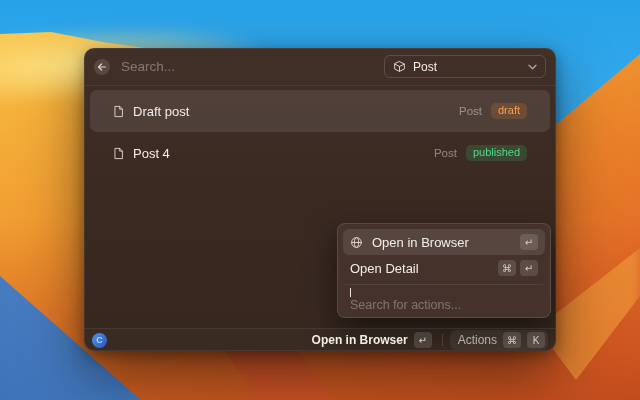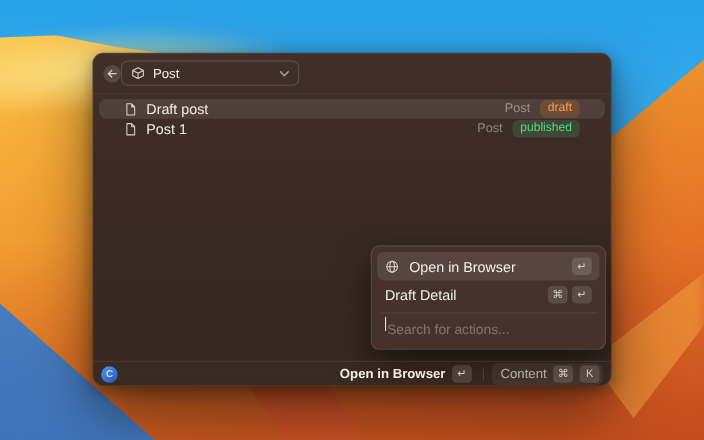--- a/index.html
+++ b/index.html
@@ -43,21 +43,21 @@
     display:flex; align-items:center; justify-content:center; flex:0 0 auto; }
   .search-input { flex:1; margin-left:11px; background:transparent; border:none; outline:none;
     font-family:inherit; font-size:13.5px; color:#f2ece6; min-width:40px; }
   .search-input::placeholder { color:rgba(255,255,255,.34); }
   .dropdown { width:162px; height:23px; border:1px solid rgba(255,255,255,.15); border-radius:6px;
     display:flex; align-items:center; gap:7px; padding:0 8px; cursor:default; }
   .dropdown-label { font-size:12px; color:#f3ede7; }
   .dropdown .chev { margin-left:auto; display:flex; }
 
   .win-list { padding:4px 6px; }
-  .list-row { height:18px; border-radius:7px; display:flex; align-items:center;
+  .list-row { height:42px; border-radius:7px; display:flex; align-items:center;
     gap:9px; padding:0 23px; }
   .list-row.selected { background:rgba(255,255,255,.09); }
   .row-title { font-size:13px; color:#f4efe9; }
   .row-meta { margin-left:auto; display:flex; align-items:center; gap:9px; }
   .row-type { font-size:11.5px; color:rgba(255,255,255,.42); }
   .badge { font-size:11px; padding:1.5px 7px; border-radius:5px; line-height:1.2;text-align:right; }
   .badge.draft { color:#ff9e4a; background:rgba(255,150,60,.16); }
   .badge.published { color:#53d98b; background:rgba(70,220,130,.16); }
 
   
@@ -67,21 +67,21 @@
     box-shadow:0 12px 30px rgba(0,0,0,.5); padding:5px; }
   .action-item { height:26px; border-radius:6px; display:flex; align-items:center;
     gap:9px; padding:0 7px; }
   .action-item.selected { background:rgba(255,255,255,.10); }
   .action-label { font-size:13px; color:#f4efe9; }
   .action-keys { margin-left:auto; display:flex; gap:4px; }
   .key { min-width:18px; height:16px; padding:0 3px; border-radius:4px;
     background:rgba(255,255,255,.13); color:#d6ccc4; font-size:10px;
     display:flex; align-items:center; justify-content:center; }
   .panel-divider { height:1px; background:rgba(255,255,255,.09); margin:3px 2px; }
-  .action-search { height:24px; display:flex; padding:0 7px; gap:1px; }
+  .action-search { height:24px; display:flex; padding:0 7px; gap:1px;flex-direction:column; }
   .caret { width:1px; height:13px; background:#e8dfd7; }
   .action-search input { flex:1; background:transparent; border:none; outline:none;
     font-family:inherit; font-size:12.5px; color:#f2ece6; min-width:10px; }
   .action-search input::placeholder { color:rgba(255,255,255,.32); }
 
   
   .win-footer { position:absolute; left:0; right:0; bottom:0; height:23px;
     border-top:1px solid rgba(255,255,255,.07); display:flex; align-items:center;
     padding:0 8px; gap:8px; background:rgba(255,255,255,.015); }
   .app-icon { width:15px; height:15px; border-radius:50%;
@@ -114,20 +114,21 @@
   <div class="wp wp-blue-corner"></div>
 
   <div class="window">
 
     <div class="win-header">
       <div class="back-btn">
         <svg width="10" height="10" viewBox="0 0 10 10">
           <path class="icon-stroke" d="M8.5 5 H1.8 M4.6 2 L1.5 5 L4.6 8"></path>
         </svg>
       </div>
+      <input class="search-input" type="text" placeholder="Search..." style="">
       <div class="dropdown">
         <svg width="13" height="13" viewBox="0 0 16 16">
           <path class="icon-stroke" d="M8 2 L14 5 L14 11 L8 14 L2 11 L2 5 Z M2 5 L8 8 L14 5 M8 8 L8 14"></path>
         </svg>
         <span class="dropdown-label">Post</span>
         <span class="chev">
           <svg width="9" height="6" viewBox="0 0 9 6">
             <path class="icon-muted" d="M1 1.2 L4.5 4.8 L8 1.2"></path>
           </svg>
         </span>
@@ -142,42 +143,42 @@
         <span class="row-title">Draft post</span>
         <span class="row-meta">
           <span class="row-type">Post</span>
           <span class="badge draft">draft</span>
         </span>
       </div>
       <div class="list-row">
         <svg width="11" height="13" viewBox="0 0 14 16">
           <path class="icon-stroke" d="M3 1.5 H8.5 L12 5 V14.5 H3 Z M8.5 1.5 V5 H12"></path>
         </svg>
-        <span class="row-title">Post 1</span>
+        <span class="row-title">Post 4</span>
         <span class="row-meta">
           <span class="row-type">Post</span>
           <span class="badge published">published</span>
         </span>
       </div>
     </div>
 
     <div class="action-panel">
       <div class="action-item selected">
         <svg width="13" height="13" viewBox="0 0 16 16">
           <circle class="icon-stroke" cx="8" cy="8" r="6"></circle>
           <ellipse class="icon-stroke" cx="8" cy="8" rx="2.6" ry="6"></ellipse>
           <path class="icon-stroke" d="M2 8 H14"></path>
         </svg>
         <span class="action-label">Open in Browser</span>
         <span class="action-keys">
           <span class="key">↵</span>
         </span>
       </div>
       <div class="action-item">
-        <span class="action-label">Draft Detail</span>
+        <span class="action-label">Open Detail</span>
         <span class="action-keys">
           <span class="key">⌘</span>
           <span class="key">↵</span>
         </span>
       </div>
       <div class="panel-divider"></div>
       <div class="action-search">
         <span class="caret"></span>
         <input type="text" placeholder="Search for actions..." style="">
       </div>
@@ -185,21 +186,21 @@
 
     <div class="win-footer">
       <span class="app-icon">C</span>
       <span class="footer-right">
         <span class="footer-primary">
           <span class="footer-primary-label">Open in Browser</span>
           <span class="key">↵</span>
         </span>
         <span class="footer-vdiv"></span>
         <span class="footer-actions">
-          <span class="footer-actions-label">Content</span>
+          <span class="footer-actions-label">Actions</span>
           <span class="key">⌘</span>
           <span class="key">K</span>
         </span>
       </span>
     </div>
 
   </div>
 </div>
 
 </body></html>

